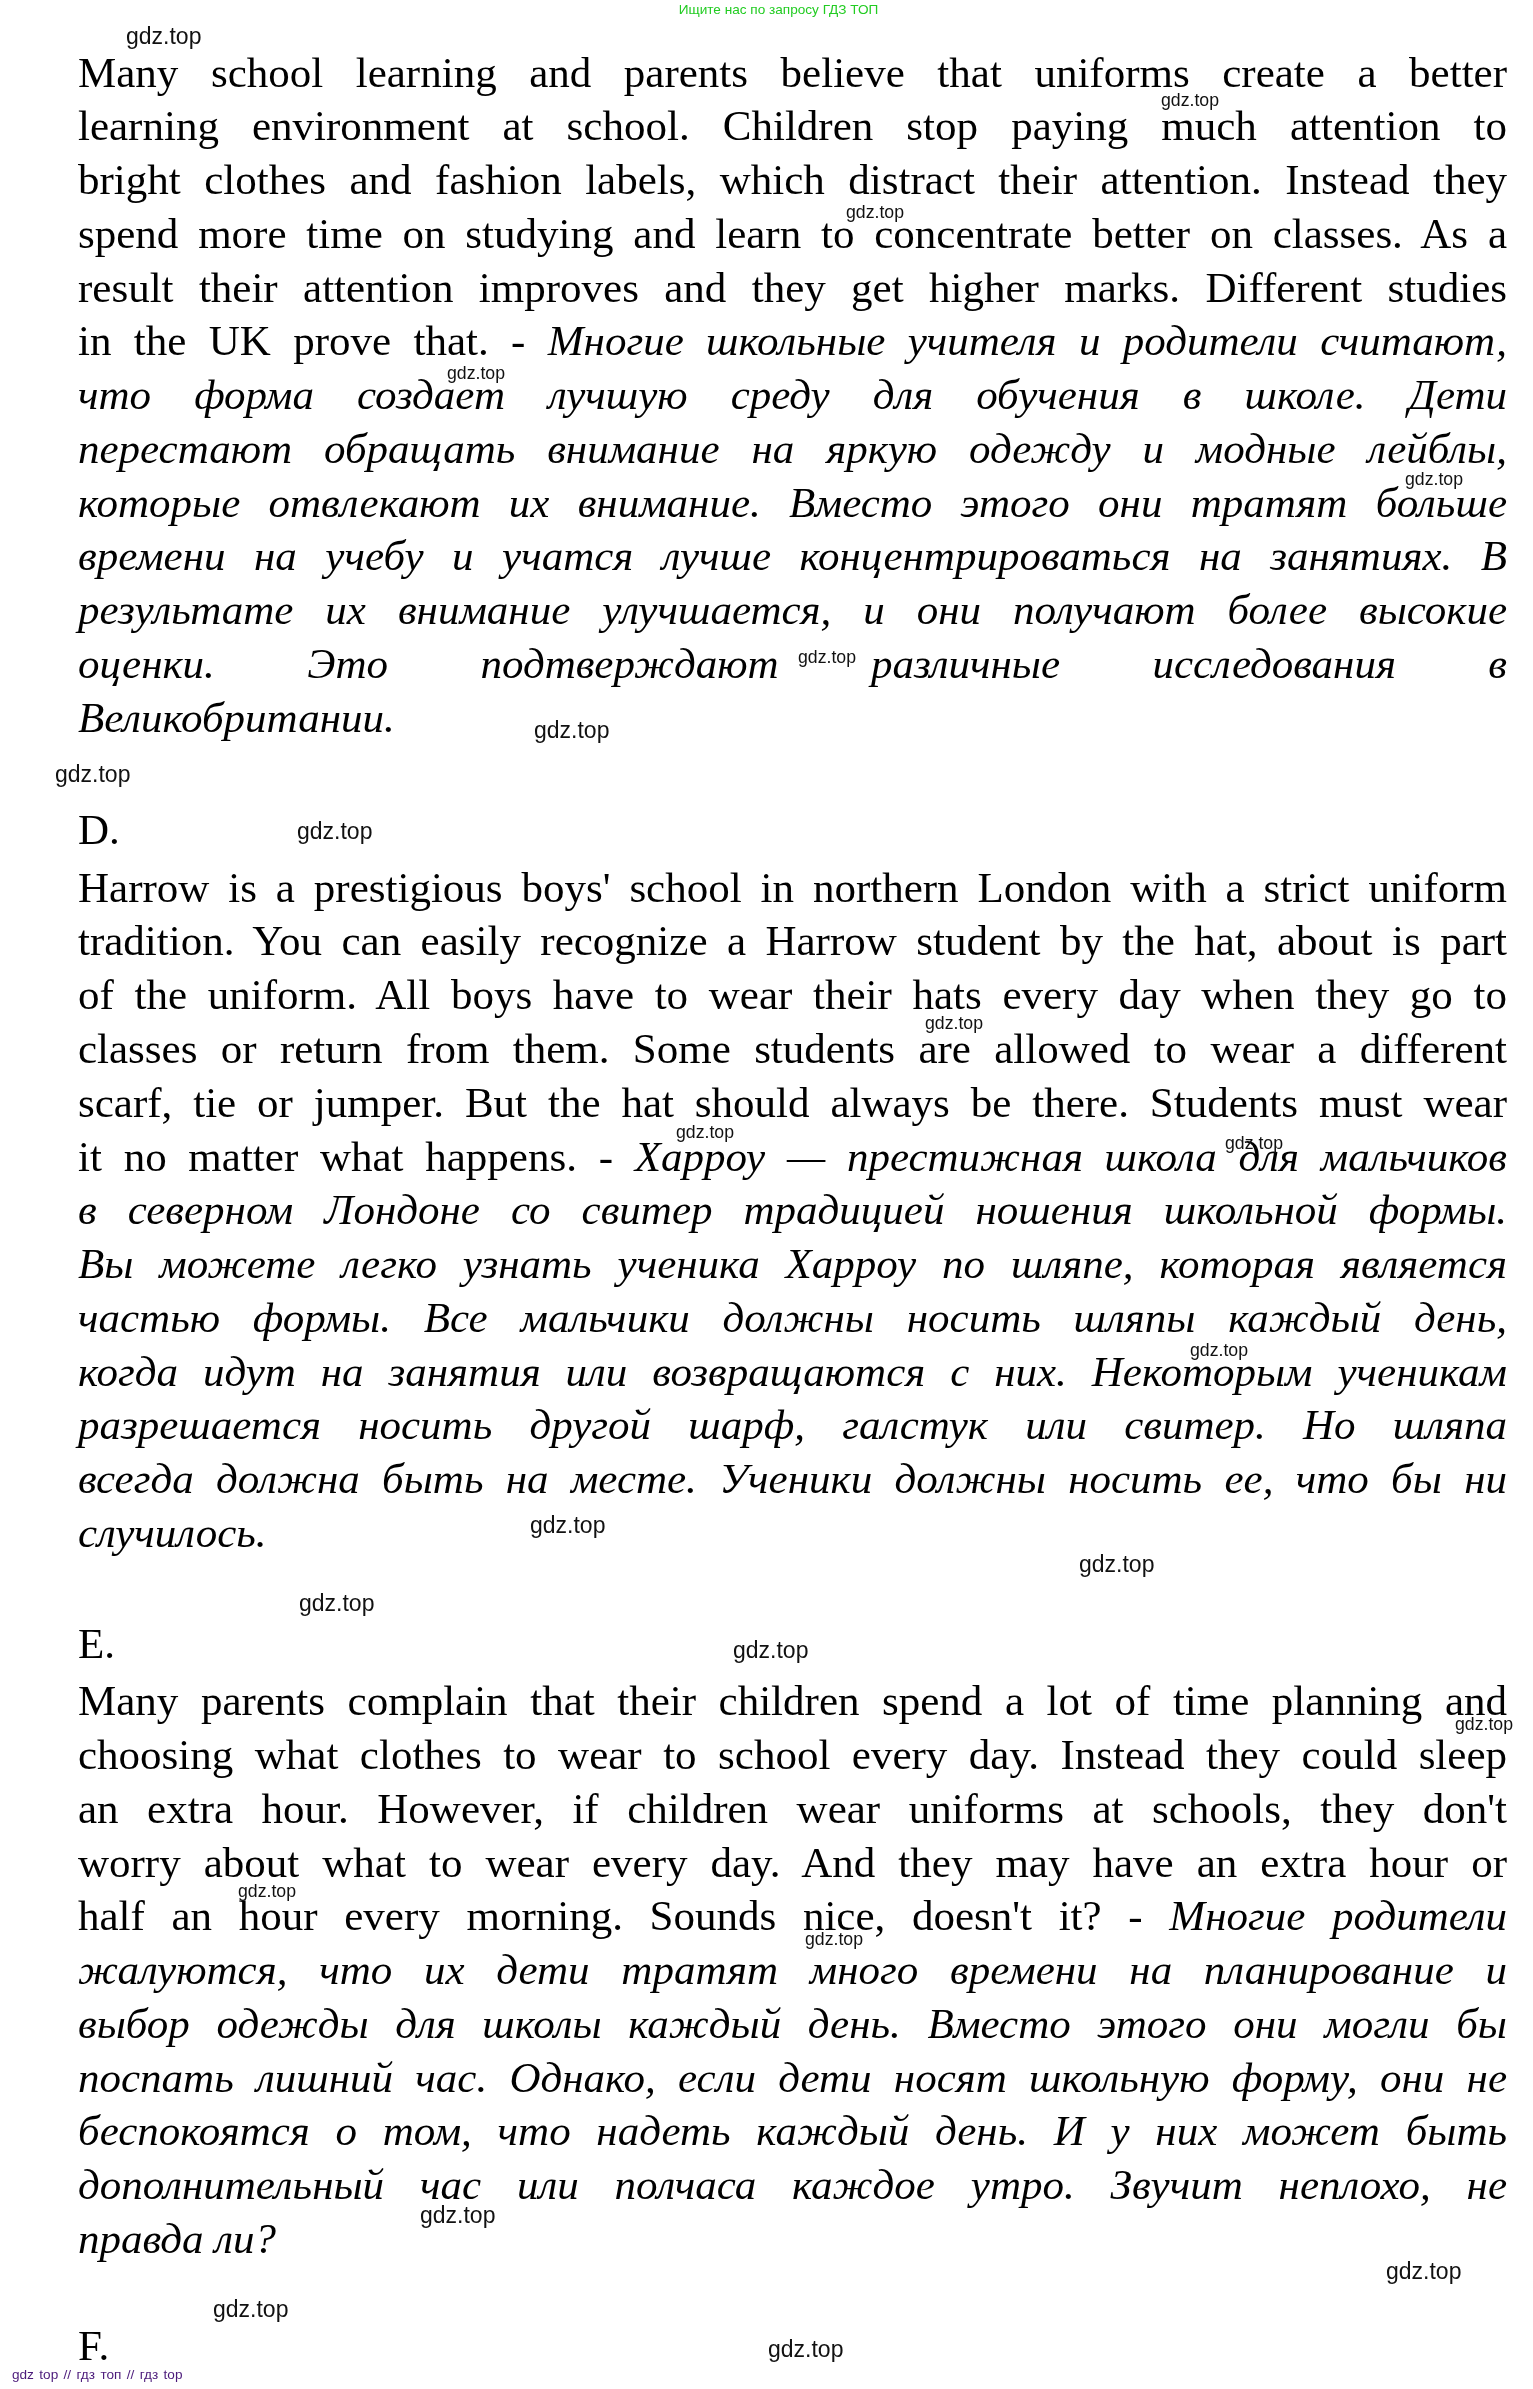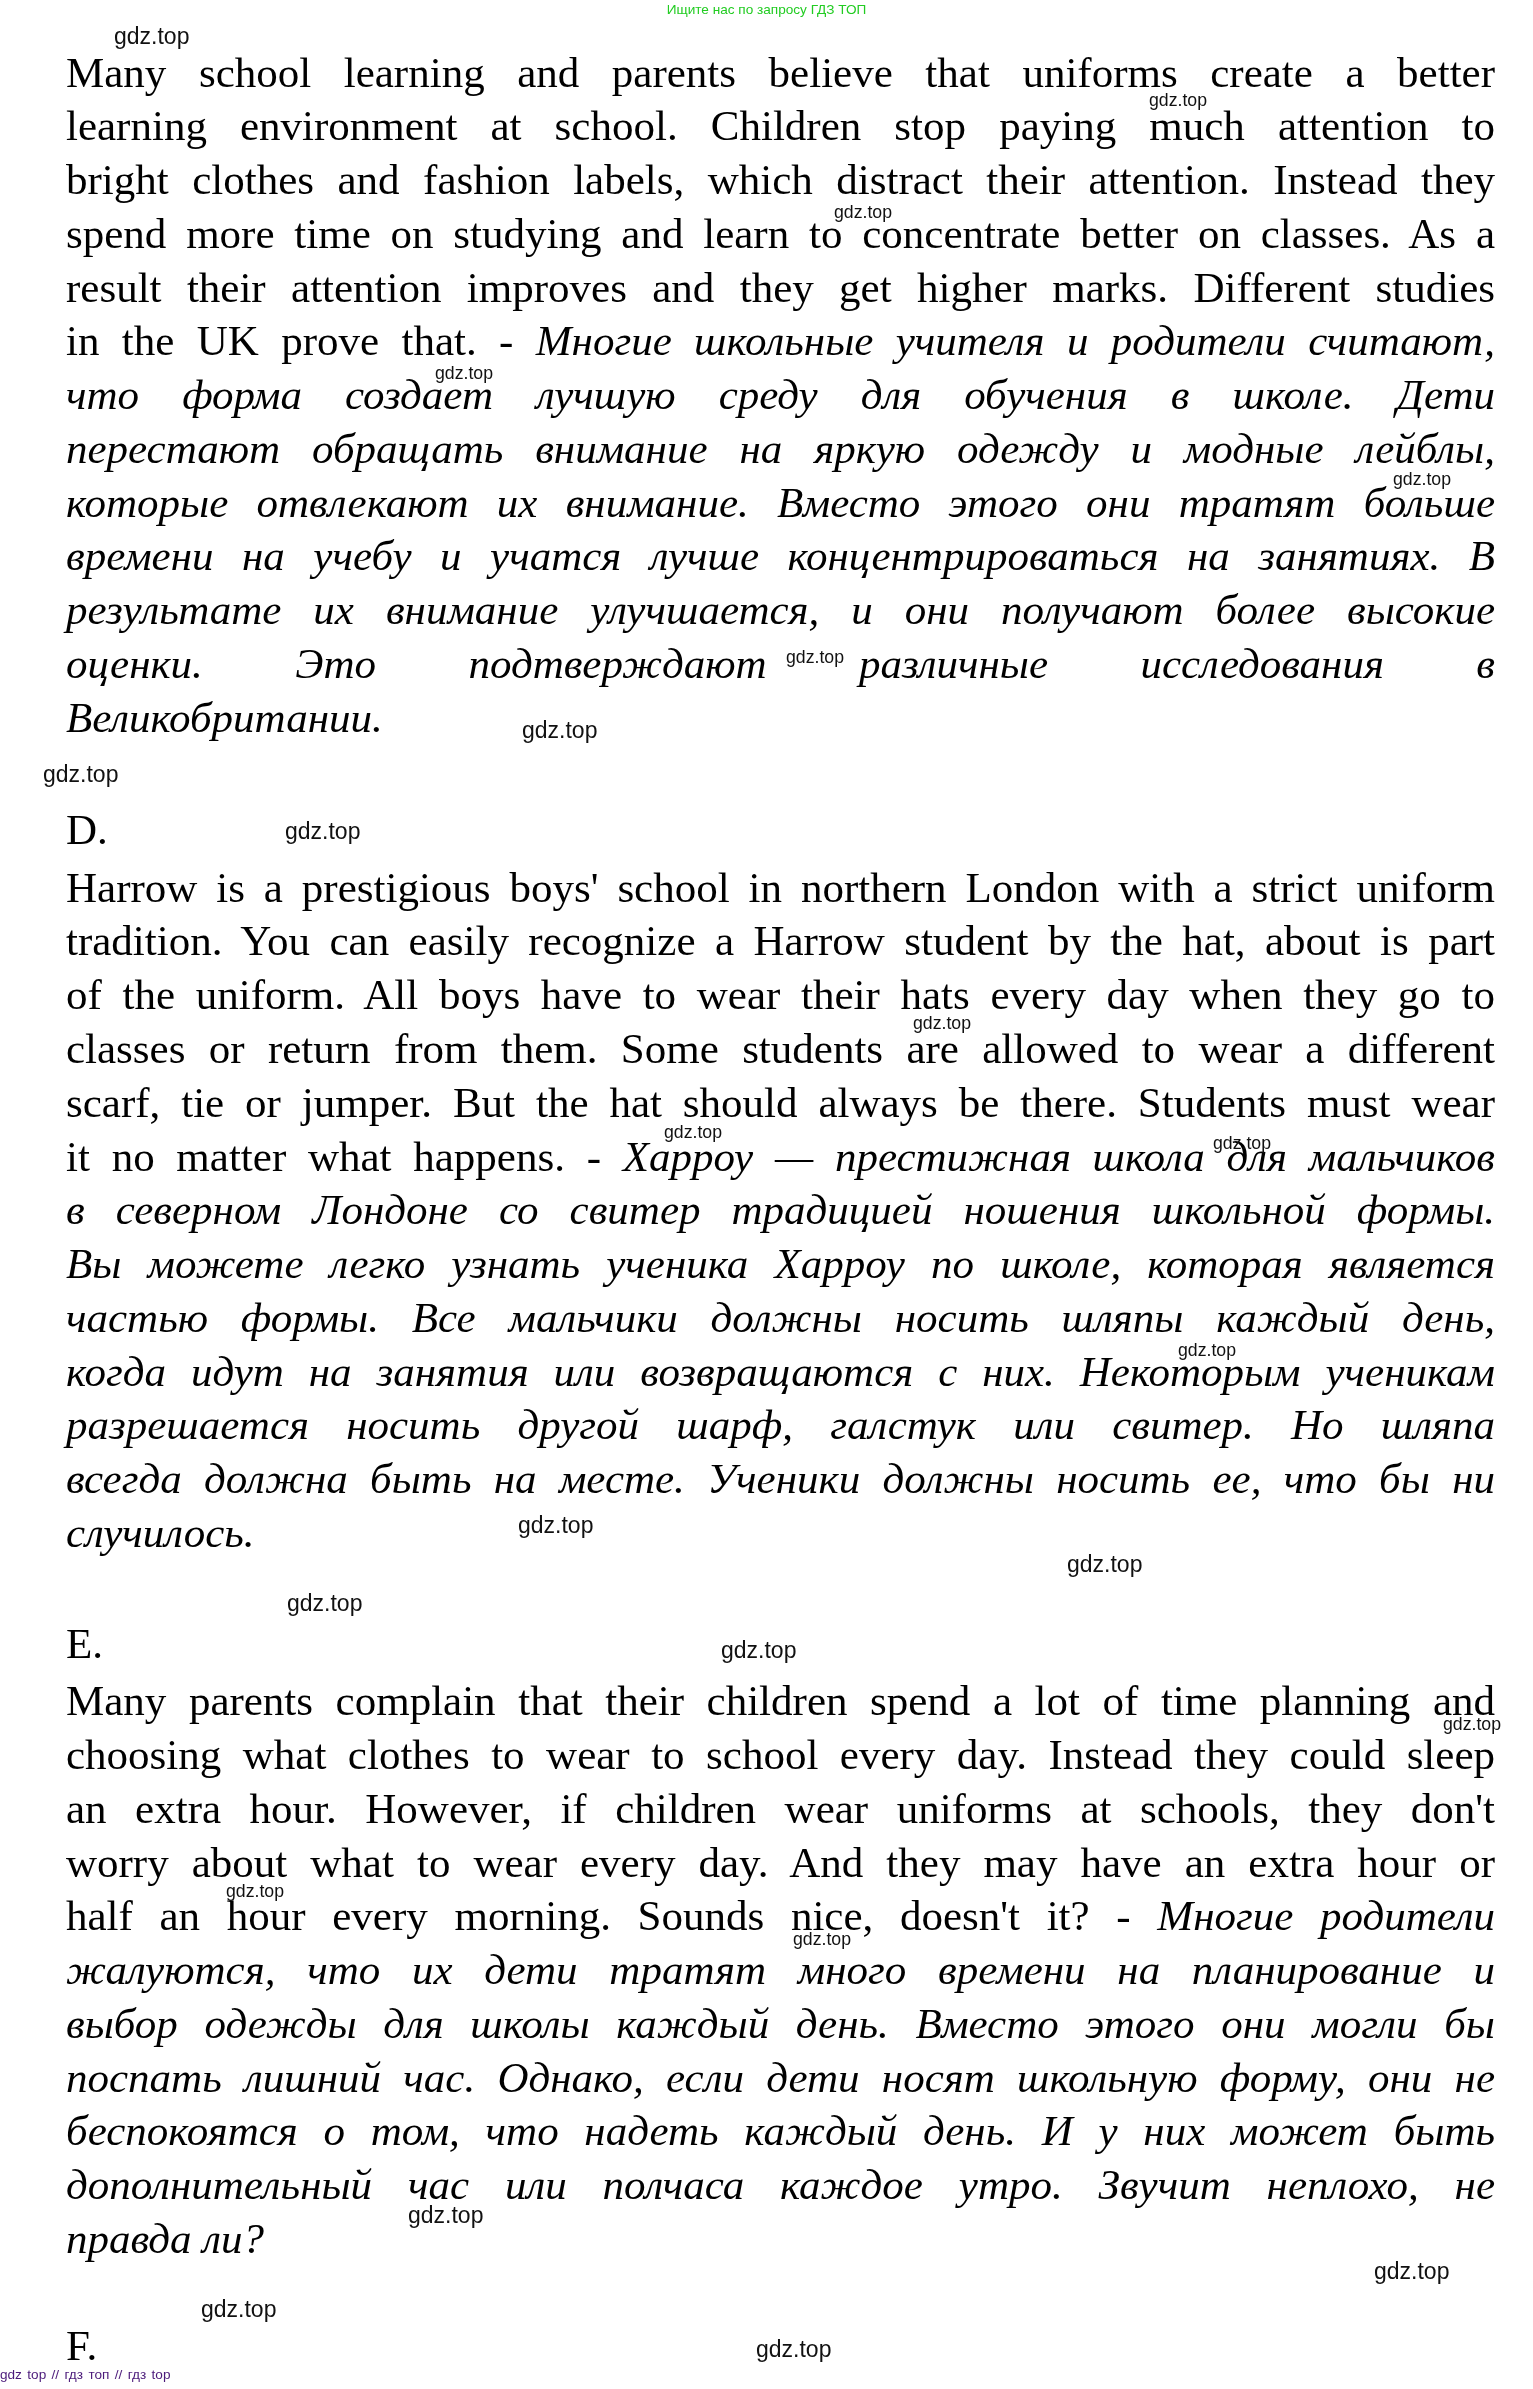--- a/index.html
+++ b/index.html
@@ -1,17 +1,17 @@
 <!DOCTYPE html>
 <html style="font-size:13px"><head>
 <meta charset="utf-8">
 <style>
   html, body { margin: 0; padding: 0; background: #ffffff; }
   body { width: 1533px; height: 2389px; position: relative; overflow: hidden; }
-  .page { position: absolute; left: 0; top: 0; width: 1309px; height: 2389px; }
+  .page { position: absolute; left: 12px; top: 0; width: 1309px; height: 2389px; }
   .top-banner {
     position: absolute; left: 0; width: 1533px; top: 1.6px; text-align: center;
     font-family: "Liberation Sans", sans-serif; font-size: 13.6px; color: #22cc22;
   }
   .bottom-banner {
     position: absolute; left: 0; width: 1533px; top: 2367px; text-align: left;
     font-family: "Liberation Sans", sans-serif; font-size: 13.6px; color: #4b1a7a;
     word-spacing: 1.6px;
   }
   .line {
@@ -62,21 +62,21 @@
     <div class="label" style="top:804px">D.</div>
     <div class="line" style="top:862px">Harrow is a prestigious boys' school in northern London with a strict uniform</div>
     <div class="line" style="top:915px">tradition. You can easily recognize a Harrow student by the hat, about is part</div>
     <div class="line" style="top:969px">of the uniform. All boys have to wear their hats every day when they go to</div>
     <div class="line" style="top:1023px">classes or return from them. Some students are allowed to wear a different</div>
     <div class="line" style="top:1077px">scarf, tie or jumper. But the hat should always be there. Students must wear</div>
     <div class="line" style="top:1131px">
       <span>it no matter what happens. - </span><span class="ru">Харроу — престижная школа для мальчиков</span>
     </div>
     <div class="line ru" style="top:1184px">в северном Лондоне со свитер традицией ношения школьной формы.</div>
-    <div class="line ru" style="top:1238px">Вы можете легко узнать ученика Харроу по школе, которая является</div>
+    <div class="line ru" style="top:1238px">Вы можете легко узнать ученика Харроу по шляпе, которая является</div>
     <div class="line ru" style="top:1292px">частью формы. Все мальчики должны носить шляпы каждый день,</div>
     <div class="line ru" style="top:1346px">когда идут на занятия или возвращаются с них. Некоторым ученикам</div>
     <div class="line ru" style="top:1399px">разрешается носить другой шарф, галстук или свитер. Но шляпа</div>
     <div class="line ru" style="top:1453px">всегда должна быть на месте. Ученики должны носить ее, что бы ни</div>
     <div class="line ru last" style="top:1507px">случилось.</div>
   </div>
 
   <div>
     <div class="label" style="top:1618px">E.</div>
     <div class="line" style="top:1675px">Many parents complain that their children spend a lot of time planning and</div>

